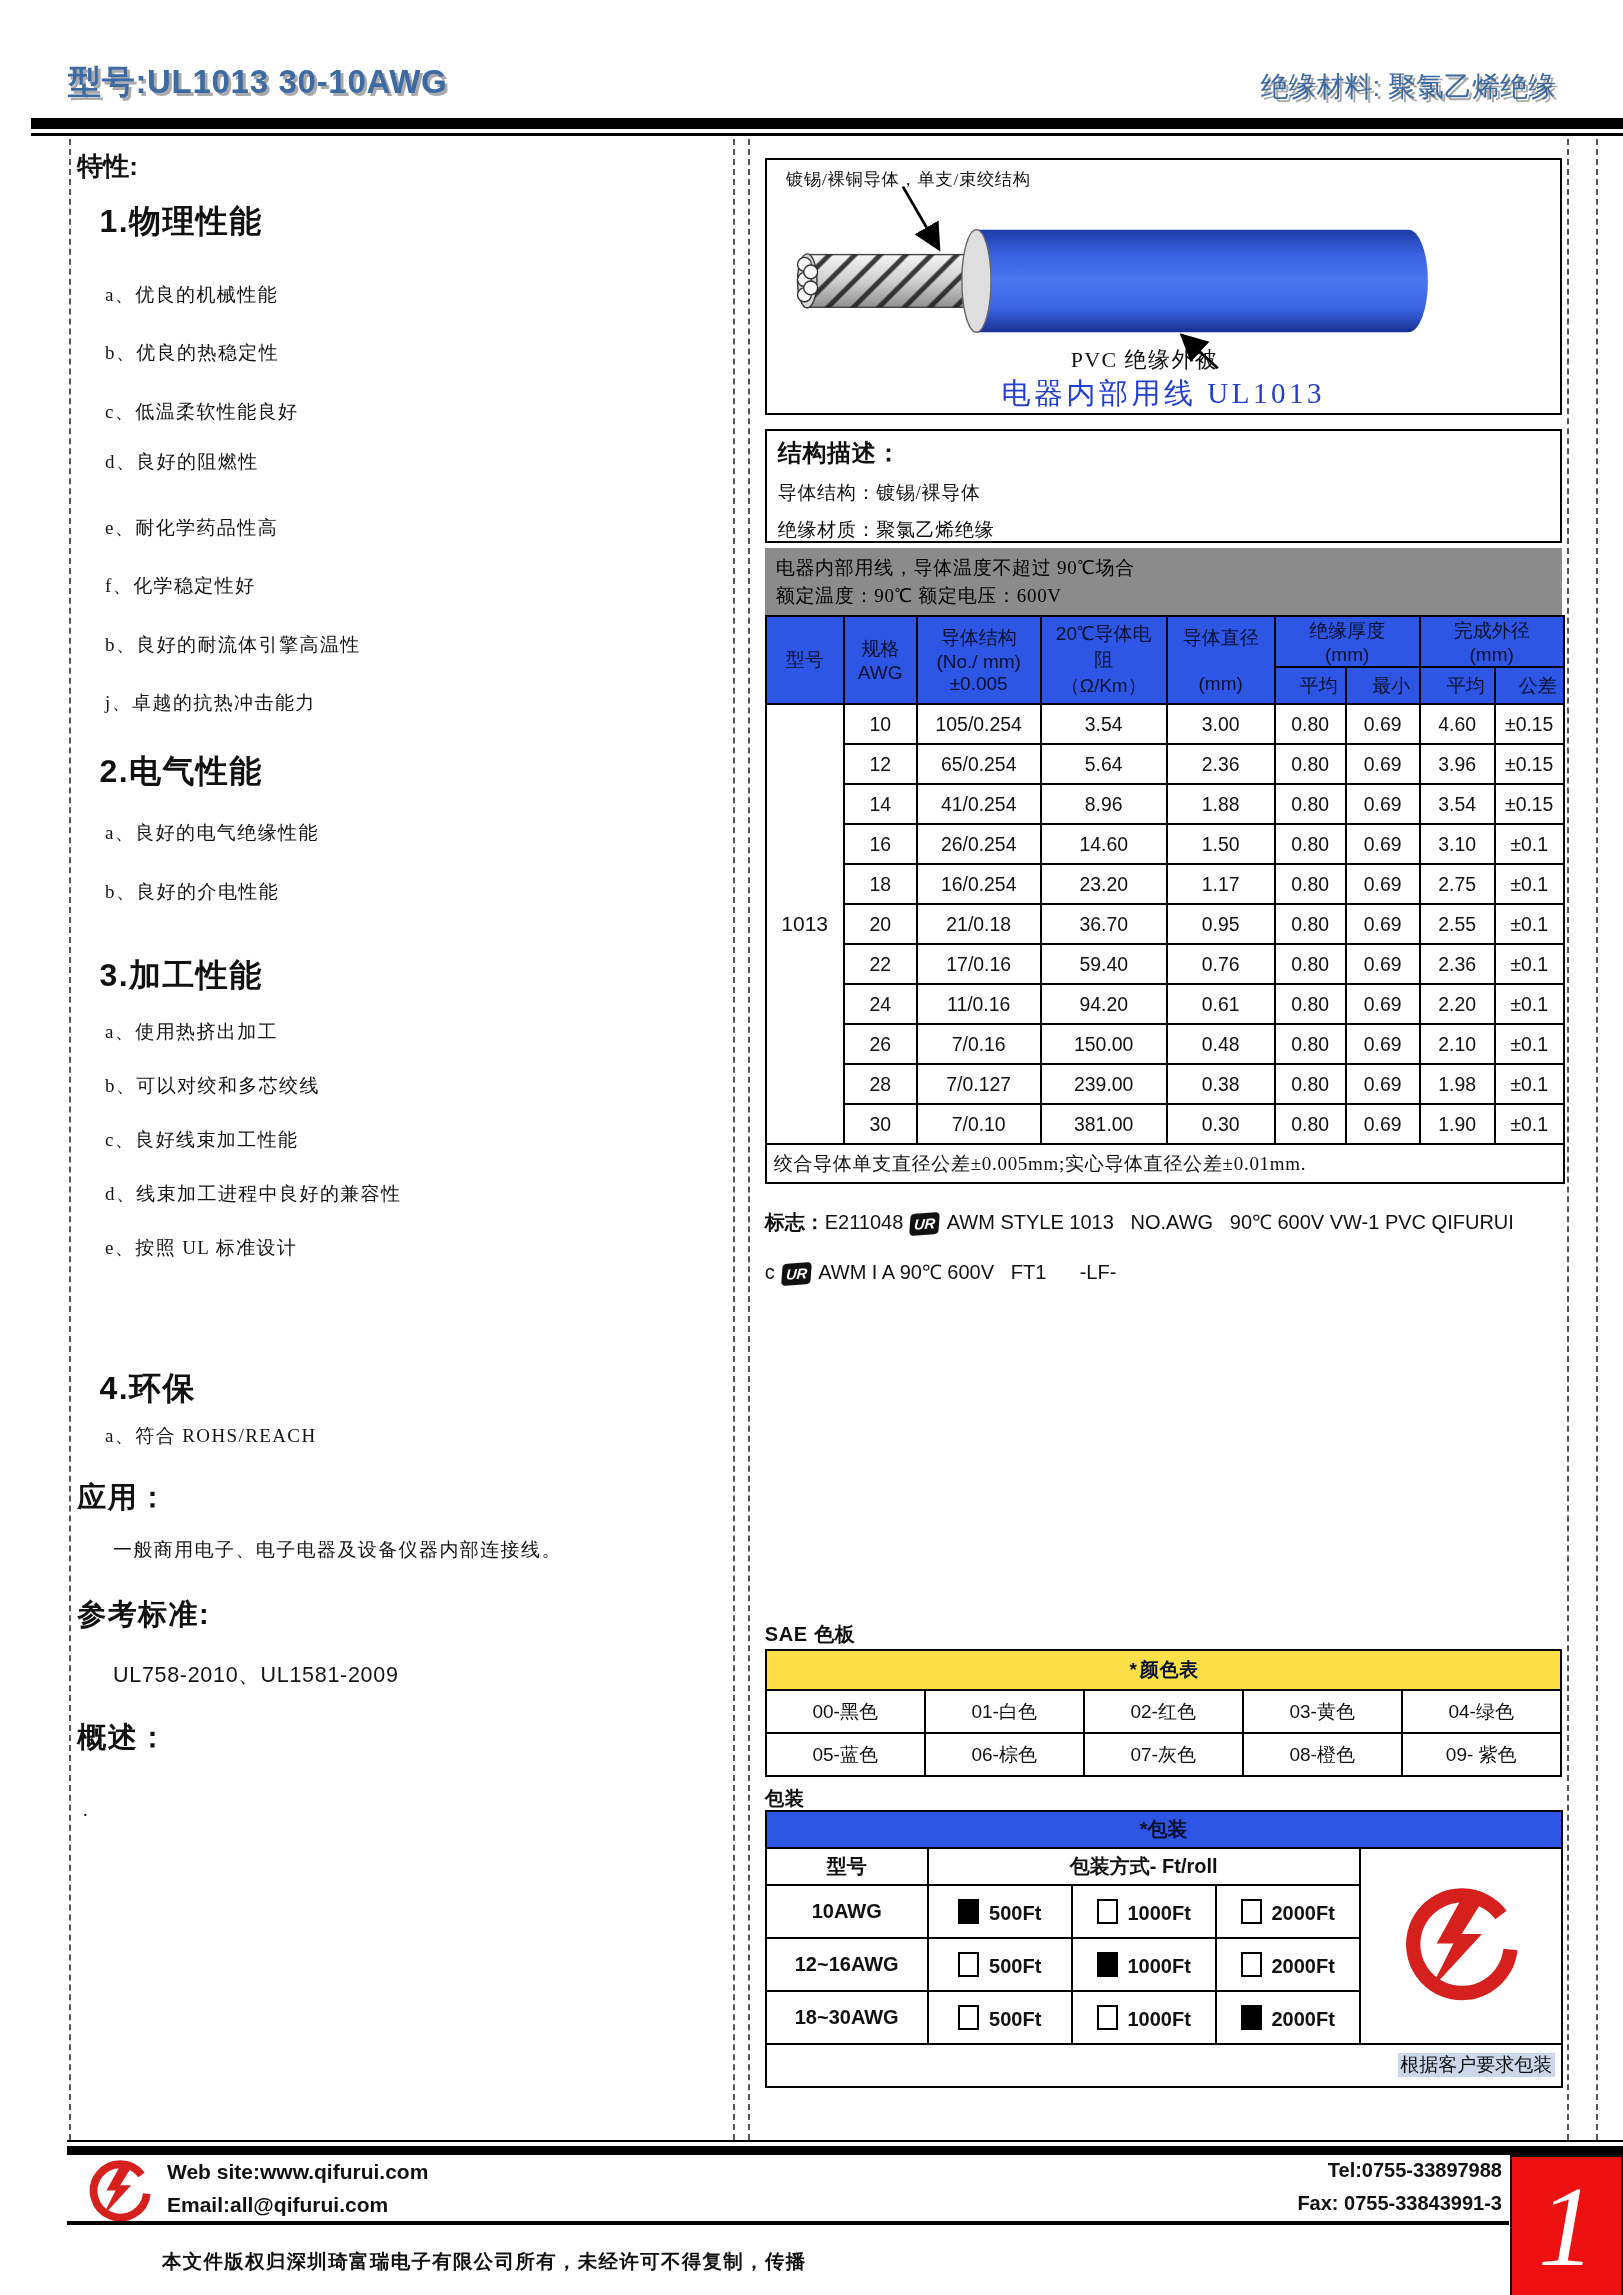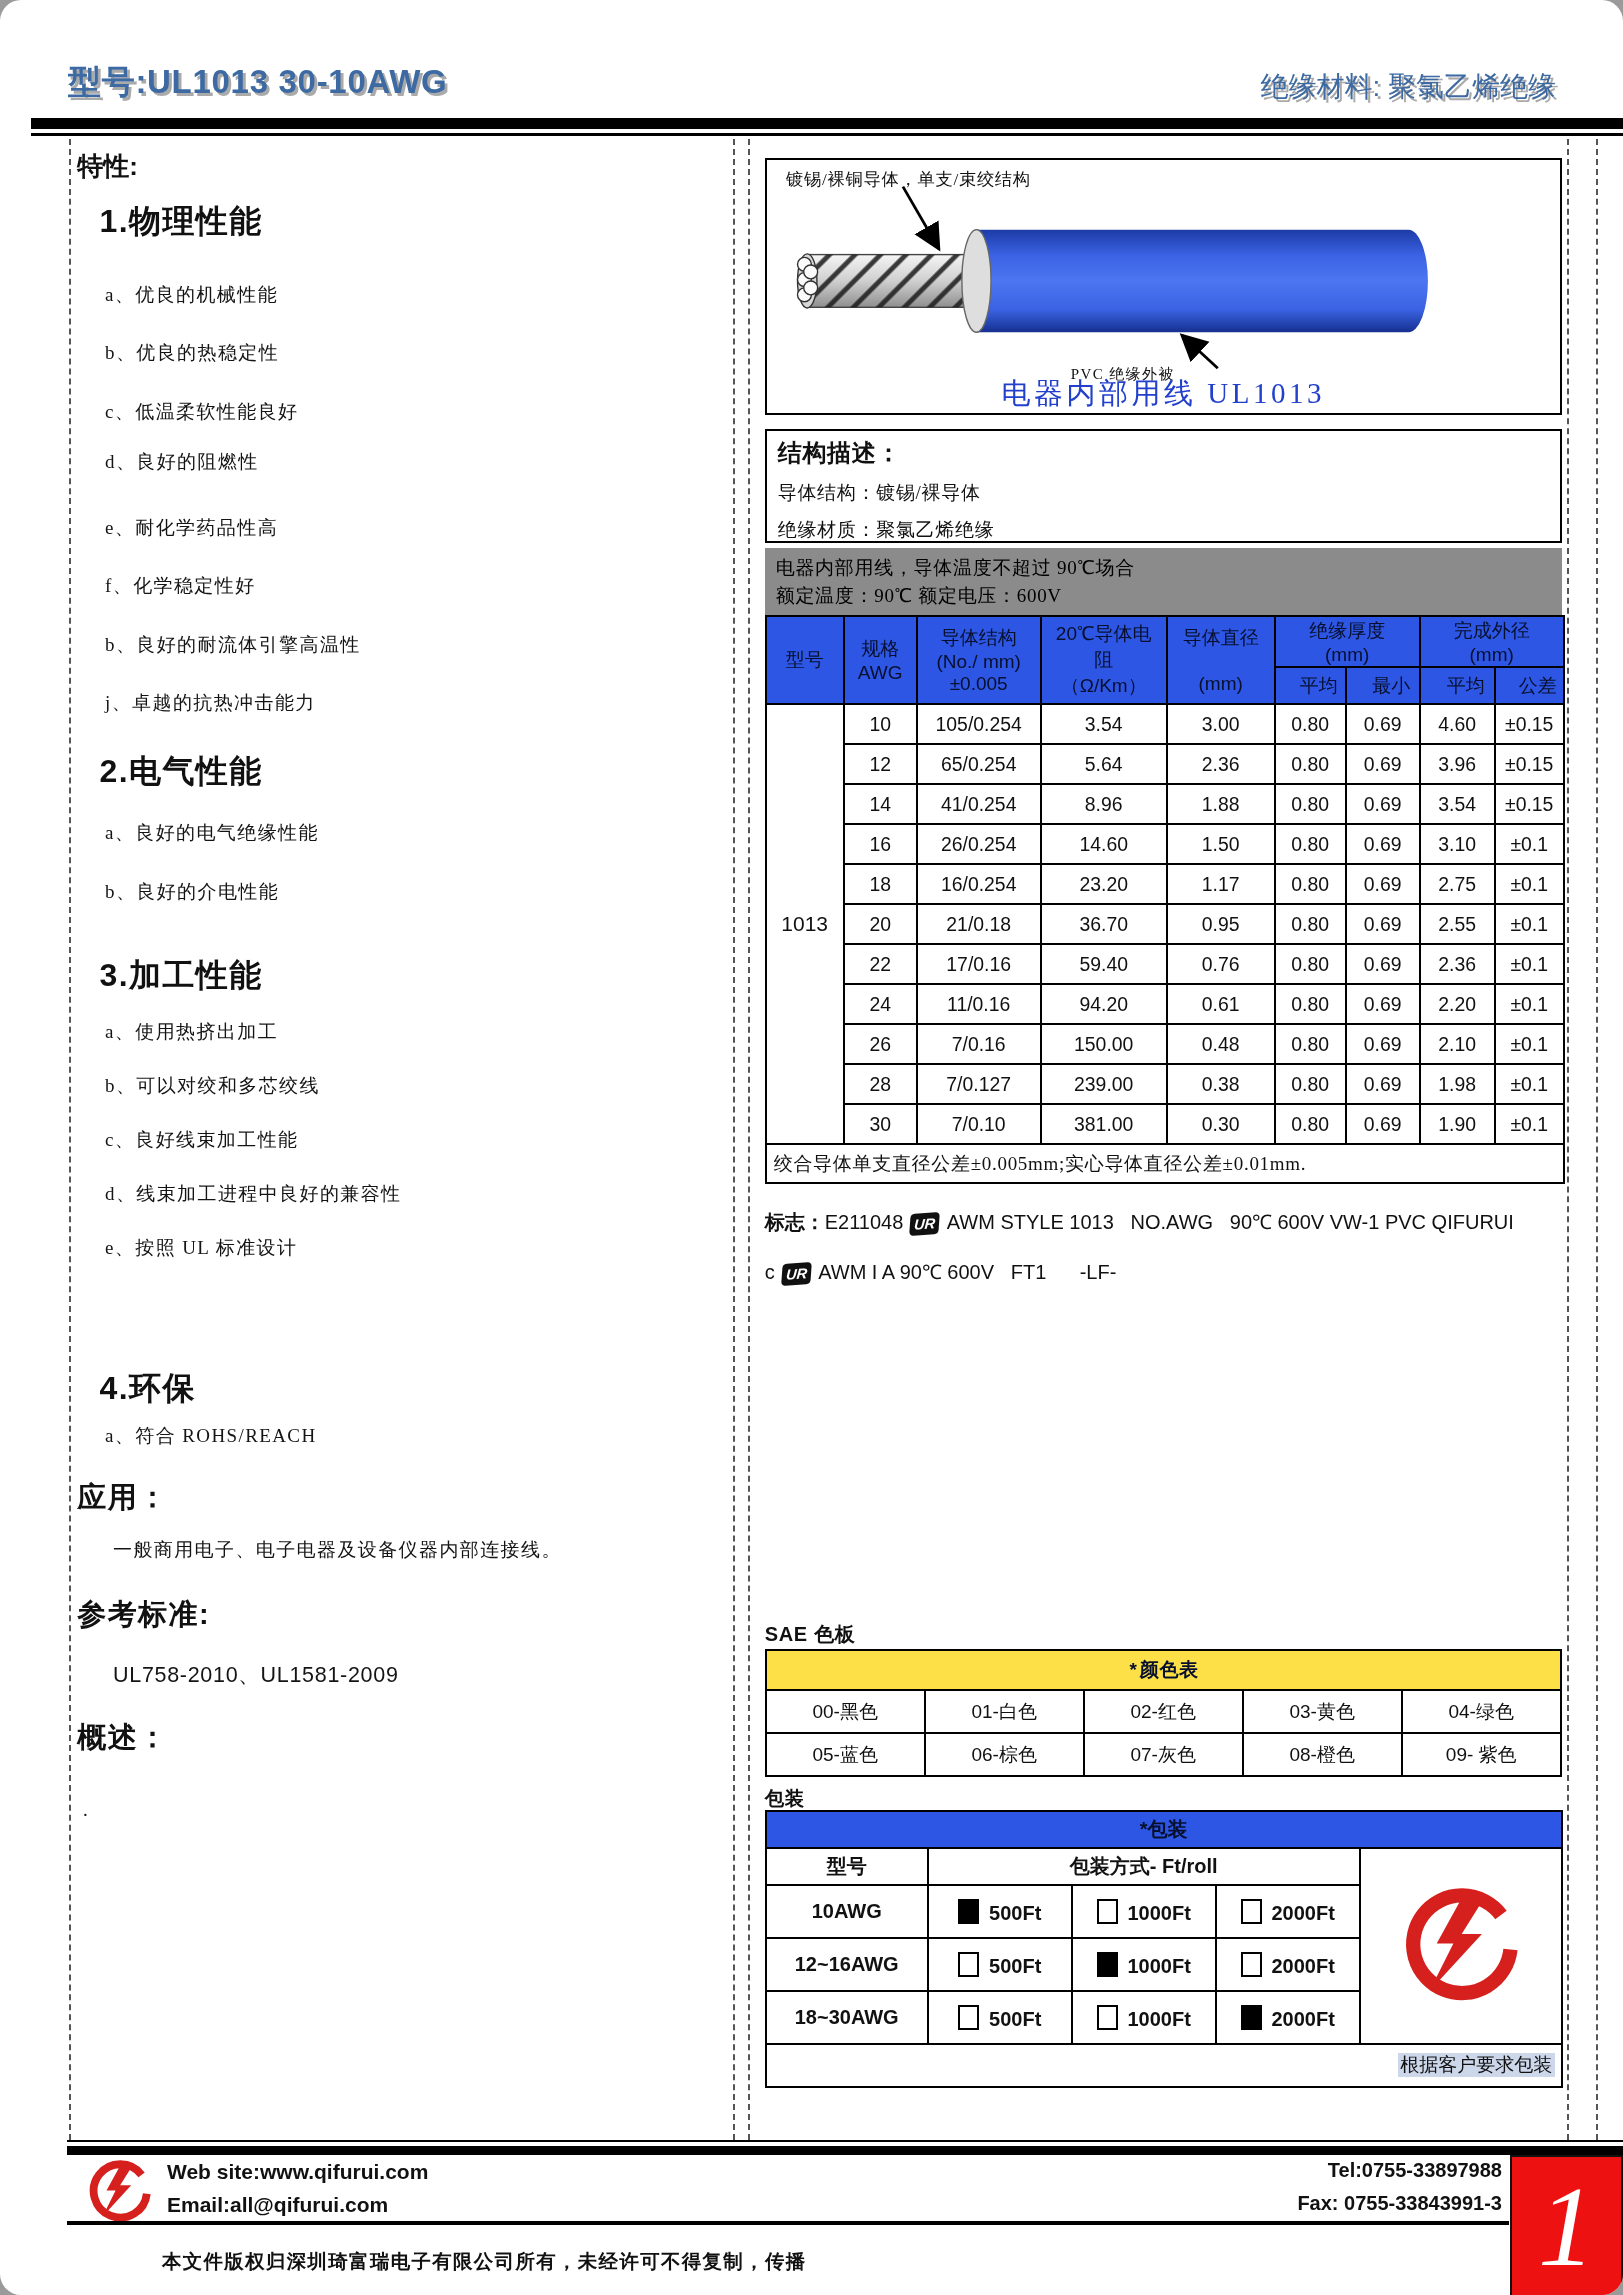--- a/index.html
+++ b/index.html
@@ -1,17 +1,17 @@
 <!DOCTYPE html>
 <html style="font-size:11px"><head>
 <meta charset="utf-8">
 <style>
   html,body{margin:0;padding:0;background:#9a9a9a;}
   .page{position:relative;width:1623px;height:2295px;background:#ffffff;
-        font-family:"Liberation Serif",serif;color:#111;overflow:hidden;border-radius:21px;}
+        font-family:"Liberation Serif",serif;color:#111;overflow:hidden;}
 
   
   .hdr-left{position:absolute;left:68px;top:60px;font-size:33px;font-weight:bold;
             color:#3d6aa2;text-shadow:2.8px 2.8px 0 #aaaaaa;letter-spacing:0.7px;
             font-family:"Liberation Sans",sans-serif;}
   .hdr-right{position:absolute;right:67px;top:68px;font-size:28px;font-weight:normal;
              color:#3d6aa2;text-shadow:2.8px 2.8px 0 #aaaaaa;
              font-family:"Liberation Sans",sans-serif;}
   .hdr-rule1{position:absolute;left:31px;right:0;top:118px;height:11px;background:#000;}
   .hdr-rule2{position:absolute;left:31px;right:0;top:133px;height:2.8px;background:#000;}
@@ -32,21 +32,21 @@
   .fbody-sans{position:absolute;left:44px;font-size:21.5px;color:#141414;
               font-family:"Liberation Sans",sans-serif;letter-spacing:0.7px;}
 
   
   .col-right{position:absolute;left:748px;top:139px;width:815px;height:2001px;}
   .rblock{position:absolute;left:16.7px;width:797px;box-sizing:border-box;}
 
   .wire-box{top:19.4px;height:257px;border:2.1px solid #000;}
   .wire-box svg{position:absolute;left:0;top:0;}
   .wlabel1{position:absolute;left:19.4px;top:7px;font-size:17.3px;letter-spacing:0.7px;}
-  .wlabel2{position:absolute;left:304px;top:185px;font-size:15px;letter-spacing:1.4px;margin-top:20px;}
+  .wlabel2{position:absolute;left:304px;top:185px;font-size:22px;letter-spacing:1.4px;}
   .wcaption{position:absolute;left:0;right:0;top:214px;text-align:center;font-size:29px;
             color:#2340cc;letter-spacing:3.5px;}
 
   .struct-box{top:290px;height:114px;border:2.1px solid #000;padding:5.6px 0 0 11px;}
   .s-head{font-size:24px;font-weight:bold;font-family:"Liberation Sans",sans-serif;letter-spacing:0.7px;}
   .s-line{font-size:19px;margin-top:11px;letter-spacing:0.7px;}
 
   .rating-box{top:409px;height:67px;background:#8b8b8b;padding:5.6px 11px;
               font-size:19px;line-height:28.5px;color:#000;letter-spacing:0.7px;}
 

